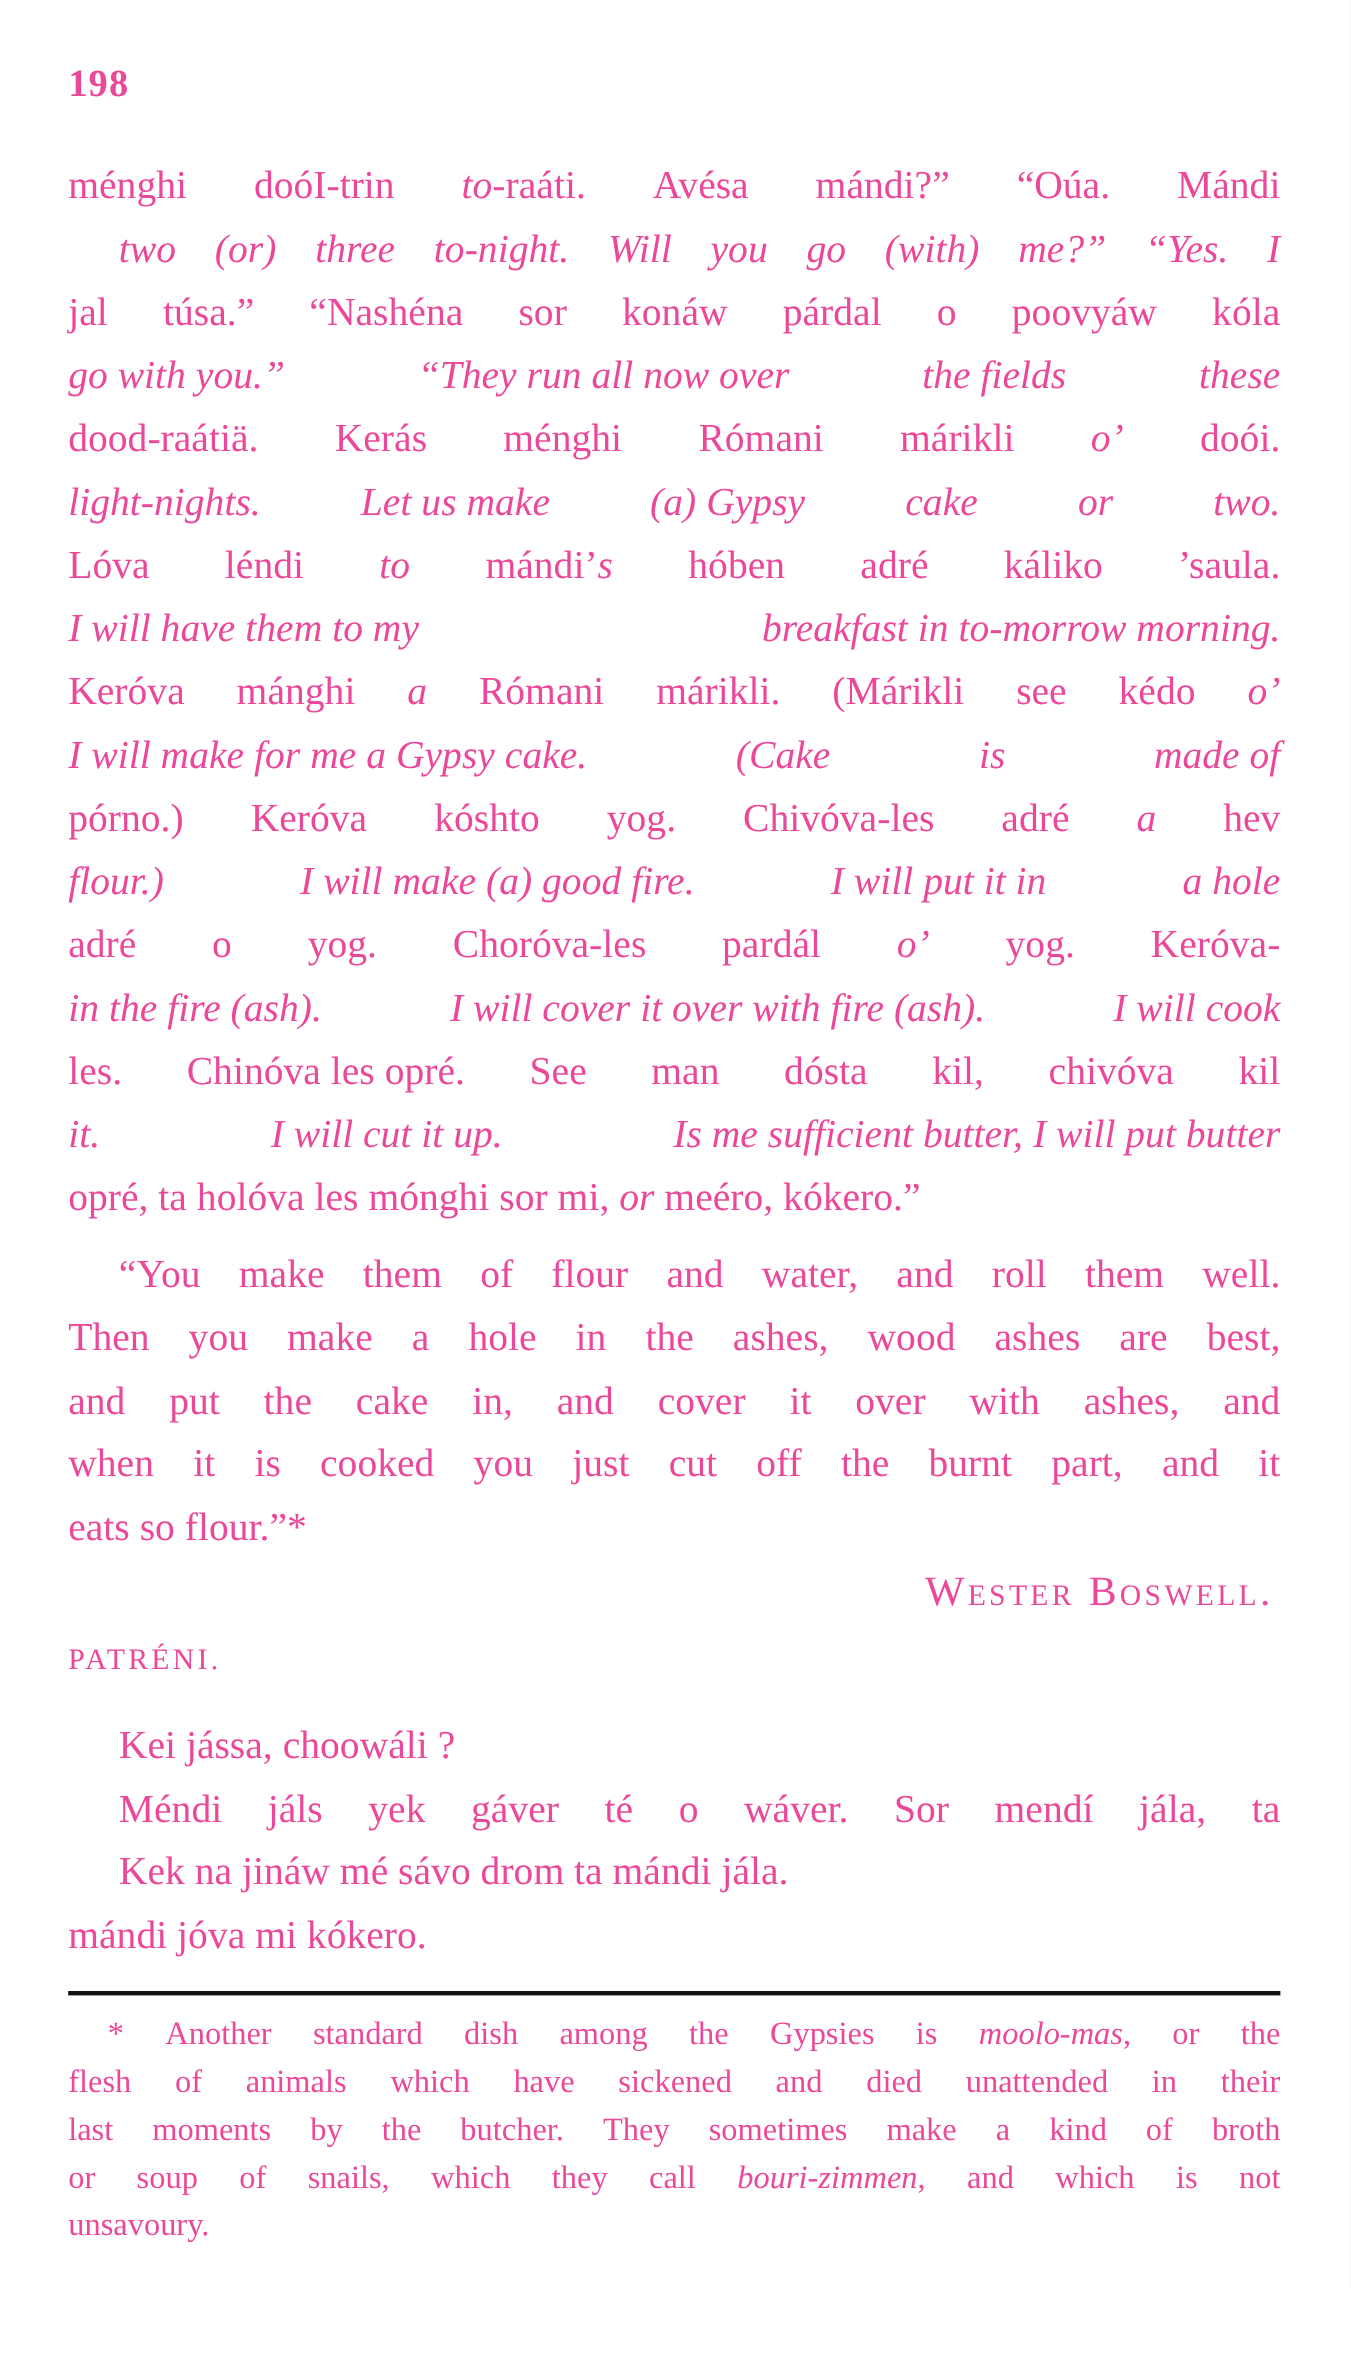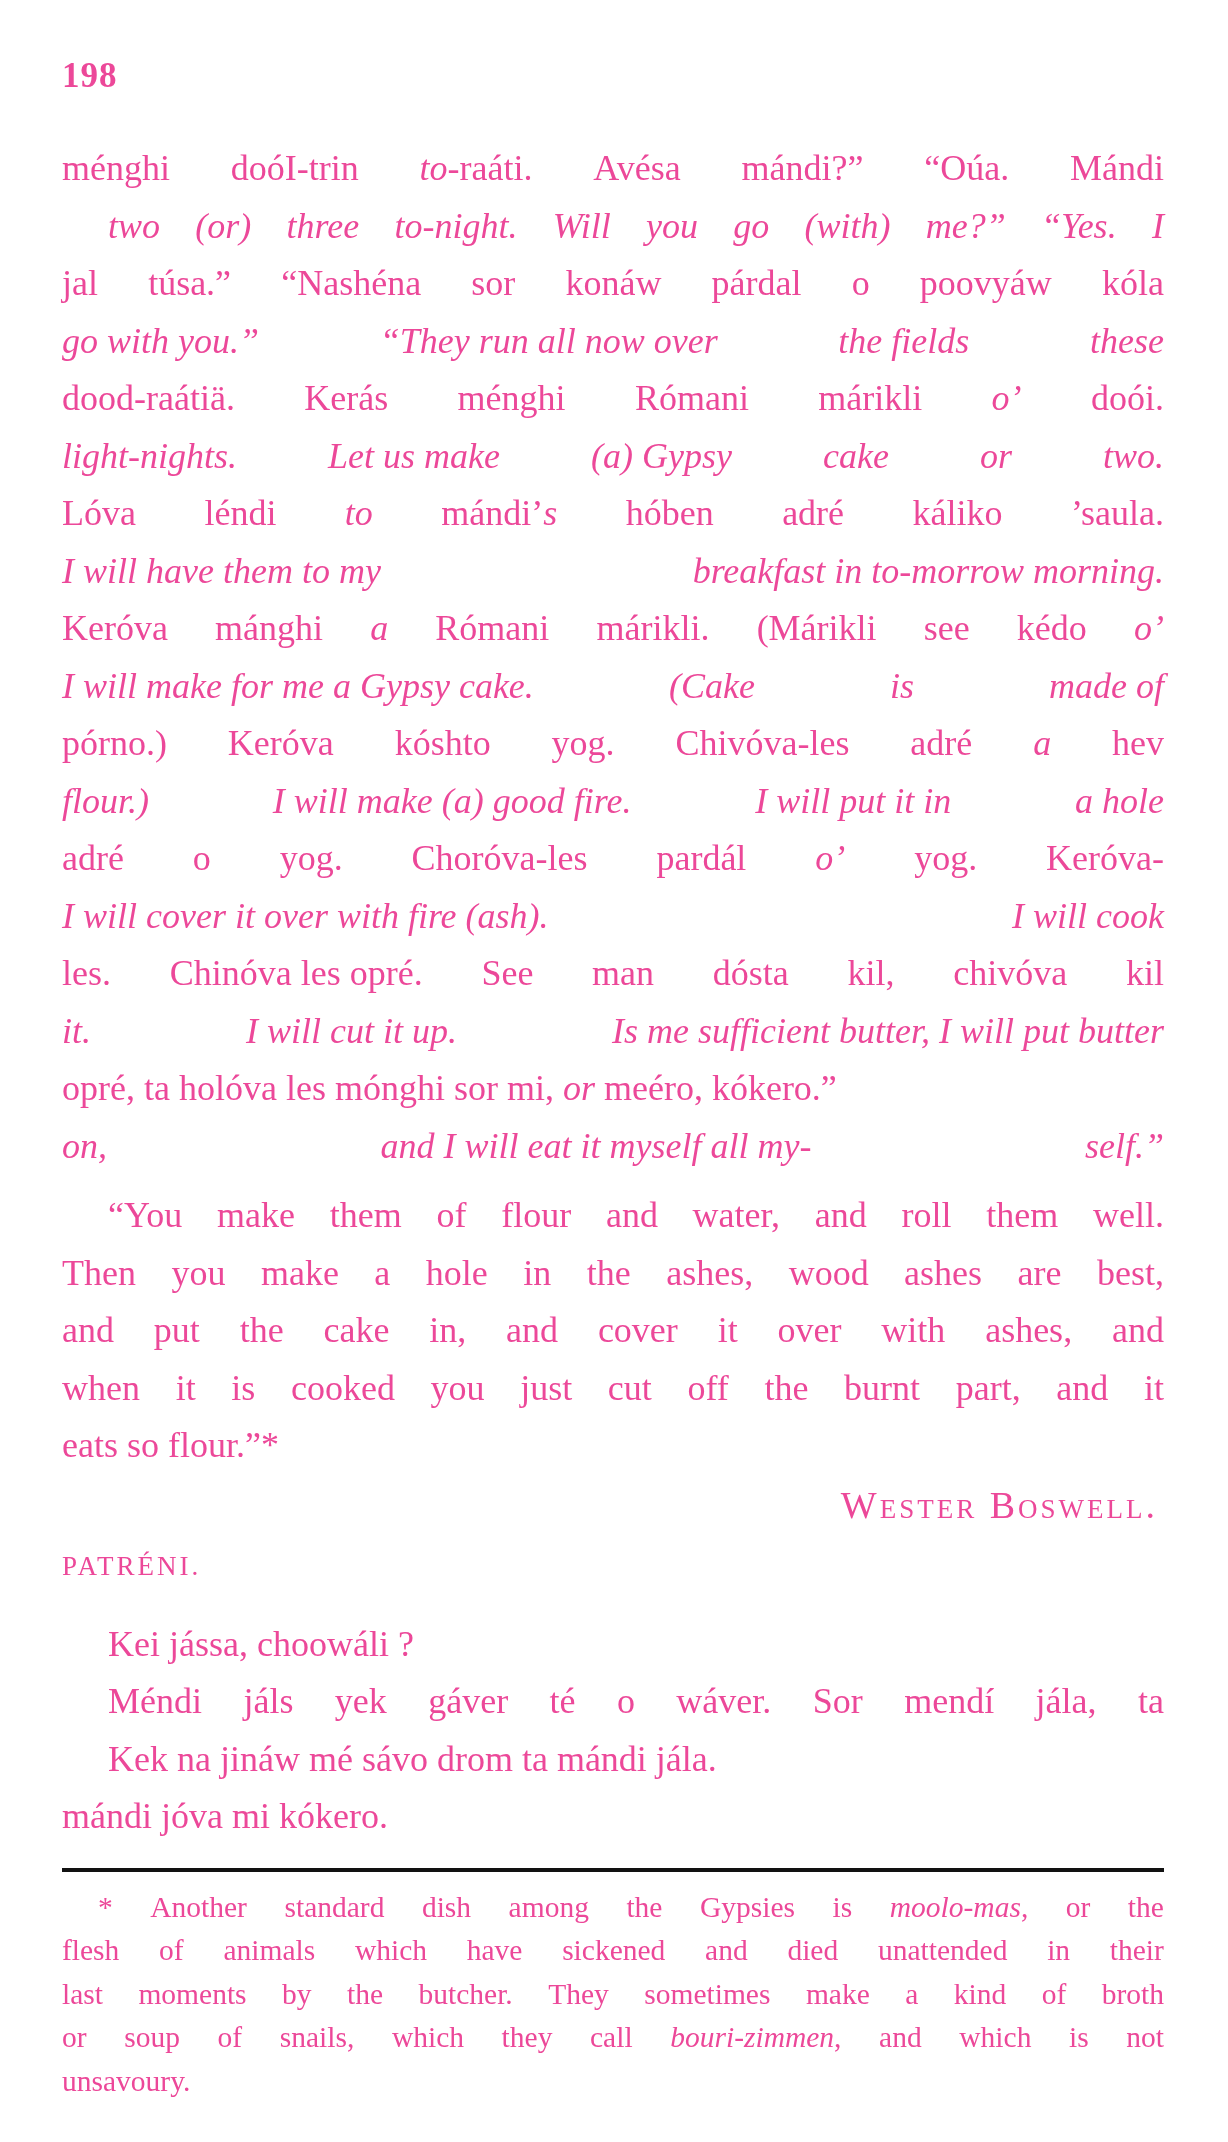--- a/index.html
+++ b/index.html
@@ -93,25 +93,24 @@
       <div class="line it spread"><span class="chunk"><span>go with you.”</span></span><span class="chunk"><span>“They run all now over</span></span><span class="chunk"><span>the fields</span></span><span class="chunk"><span>these</span></span></div>
       <div class="line spread"><span class="chunk"><span>dood-raátiä.</span></span><span class="chunk"><span>Kerás</span></span><span class="chunk"><span>ménghi</span></span><span class="chunk"><span>Rómani</span></span><span class="chunk"><span>márikli</span></span><span class="chunk"><span class="itw">o’</span></span><span class="chunk"><span>doói.</span></span></div>
       <div class="line it spread"><span class="chunk"><span>light-nights.</span></span><span class="chunk"><span>Let us make</span></span><span class="chunk"><span>(a) Gypsy</span></span><span class="chunk"><span>cake</span></span><span class="chunk"><span>or</span></span><span class="chunk"><span>two.</span></span></div>
       <div class="line spread"><span class="chunk"><span>Lóva</span></span><span class="chunk"><span>léndi</span></span><span class="chunk"><span class="itw">to</span></span><span class="chunk"><span>mándi’</span><span class="itw">s</span></span><span class="chunk"><span>hóben</span></span><span class="chunk"><span>adré</span></span><span class="chunk"><span>káliko</span></span><span class="chunk"><span>’saula.</span></span></div>
       <div class="line it spread"><span class="chunk"><span>I will have them to my</span></span><span class="chunk"><span>breakfast in to-morrow morning.</span></span></div>
       <div class="line spread"><span class="chunk"><span>Keróva</span></span><span class="chunk"><span>mánghi</span></span><span class="chunk"><span class="itw">a</span></span><span class="chunk"><span>Rómani</span></span><span class="chunk"><span>márikli.</span></span><span class="chunk"><span>(Márikli</span></span><span class="chunk"><span>see</span></span><span class="chunk"><span>kédo</span></span><span class="chunk"><span class="itw">o’</span></span></div>
       <div class="line it spread"><span class="chunk"><span>I will make for me a Gypsy cake.</span></span><span class="chunk"><span>(Cake</span></span><span class="chunk"><span>is</span></span><span class="chunk"><span>made of</span></span></div>
       <div class="line spread"><span class="chunk"><span>pórno.)</span></span><span class="chunk"><span>Keróva</span></span><span class="chunk"><span>kóshto</span></span><span class="chunk"><span>yog.</span></span><span class="chunk"><span>Chivóva-les</span></span><span class="chunk"><span>adré</span></span><span class="chunk"><span class="itw">a</span></span><span class="chunk"><span>hev</span></span></div>
       <div class="line it spread"><span class="chunk"><span>flour.)</span></span><span class="chunk"><span>I will make (a) good fire.</span></span><span class="chunk"><span>I will put it in</span></span><span class="chunk"><span>a hole</span></span></div>
       <div class="line spread"><span class="chunk"><span>adré</span></span><span class="chunk"><span>o</span></span><span class="chunk"><span>yog.</span></span><span class="chunk"><span>Choróva-les</span></span><span class="chunk"><span>pardál</span></span><span class="chunk"><span class="itw">o’</span></span><span class="chunk"><span>yog.</span></span><span class="chunk"><span>Keróva-</span></span></div>
-      <div class="line it spread"><span class="chunk"><span>I will cover it over with fire (ash).</span></span><span class="chunk"><span>I will cook</span></span></div>
+      <div class="line it spread"><span class="chunk"><span>in the fire (ash).</span></span><span class="chunk"><span>I will cover it over with fire (ash).</span></span><span class="chunk"><span>I will cook</span></span></div>
       <div class="line spread"><span class="chunk"><span>les.</span></span><span class="chunk"><span>Chinóva les opré.</span></span><span class="chunk"><span>See</span></span><span class="chunk"><span>man</span></span><span class="chunk"><span>dósta</span></span><span class="chunk"><span>kil,</span></span><span class="chunk"><span>chivóva</span></span><span class="chunk"><span>kil</span></span></div>
       <div class="line it spread"><span class="chunk"><span>it.</span></span><span class="chunk"><span>I will cut it up.</span></span><span class="chunk"><span>Is me sufficient butter, I will put butter</span></span></div>
       <div class="line plain"><span class="chunk"><span>opré, ta holóva les mónghi sor mi, </span><span class="itw">or</span><span> meéro, kókero.”</span></span></div>
-      <div class="line it spread"><span class="chunk"><span>on,</span></span><span class="chunk"><span>and I will eat it myself all my-</span></span><span class="chunk"><span>self.”</span></span></div>
     </div>
 
   <div class="prose" id="prose">
       <div class="line spread" style="padding-left: 46px;"><span class="chunk"><span>“You</span></span><span class="chunk"><span>make</span></span><span class="chunk"><span>them</span></span><span class="chunk"><span>of</span></span><span class="chunk"><span>flour</span></span><span class="chunk"><span>and</span></span><span class="chunk"><span>water,</span></span><span class="chunk"><span>and</span></span><span class="chunk"><span>roll</span></span><span class="chunk"><span>them</span></span><span class="chunk"><span>well.</span></span></div>
       <div class="line spread"><span class="chunk"><span>Then</span></span><span class="chunk"><span>you</span></span><span class="chunk"><span>make</span></span><span class="chunk"><span>a</span></span><span class="chunk"><span>hole</span></span><span class="chunk"><span>in</span></span><span class="chunk"><span>the</span></span><span class="chunk"><span>ashes,</span></span><span class="chunk"><span>wood</span></span><span class="chunk"><span>ashes</span></span><span class="chunk"><span>are</span></span><span class="chunk"><span>best,</span></span></div>
       <div class="line spread"><span class="chunk"><span>and</span></span><span class="chunk"><span>put</span></span><span class="chunk"><span>the</span></span><span class="chunk"><span>cake</span></span><span class="chunk"><span>in,</span></span><span class="chunk"><span>and</span></span><span class="chunk"><span>cover</span></span><span class="chunk"><span>it</span></span><span class="chunk"><span>over</span></span><span class="chunk"><span>with</span></span><span class="chunk"><span>ashes,</span></span><span class="chunk"><span>and</span></span></div>
       <div class="line spread"><span class="chunk"><span>when</span></span><span class="chunk"><span>it</span></span><span class="chunk"><span>is</span></span><span class="chunk"><span>cooked</span></span><span class="chunk"><span>you</span></span><span class="chunk"><span>just</span></span><span class="chunk"><span>cut</span></span><span class="chunk"><span>off</span></span><span class="chunk"><span>the</span></span><span class="chunk"><span>burnt</span></span><span class="chunk"><span>part,</span></span><span class="chunk"><span>and</span></span><span class="chunk"><span>it</span></span></div>
       <div class="line plain"><span class="chunk"><span>eats so flour.”*</span></span></div>
     </div>
 

